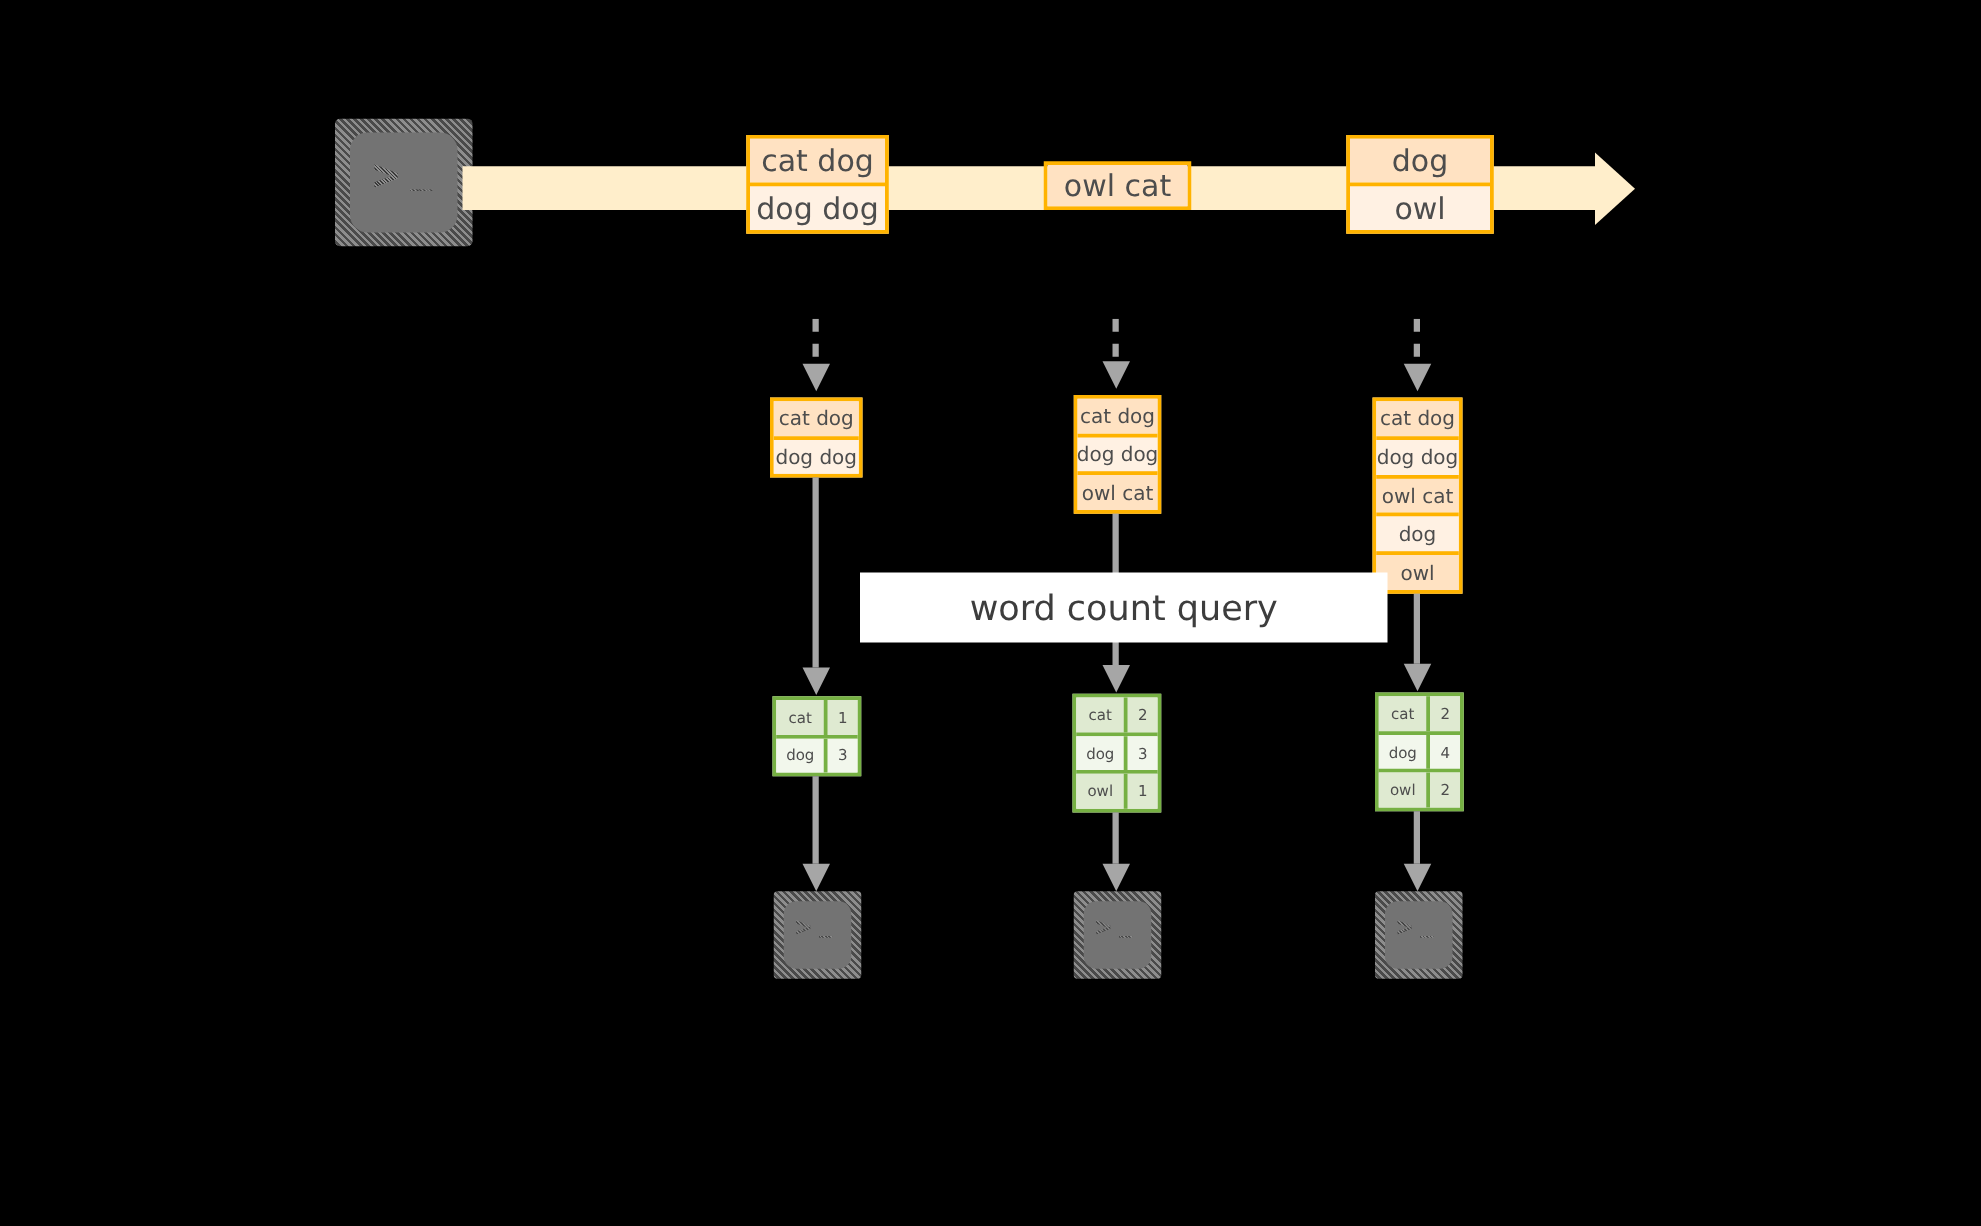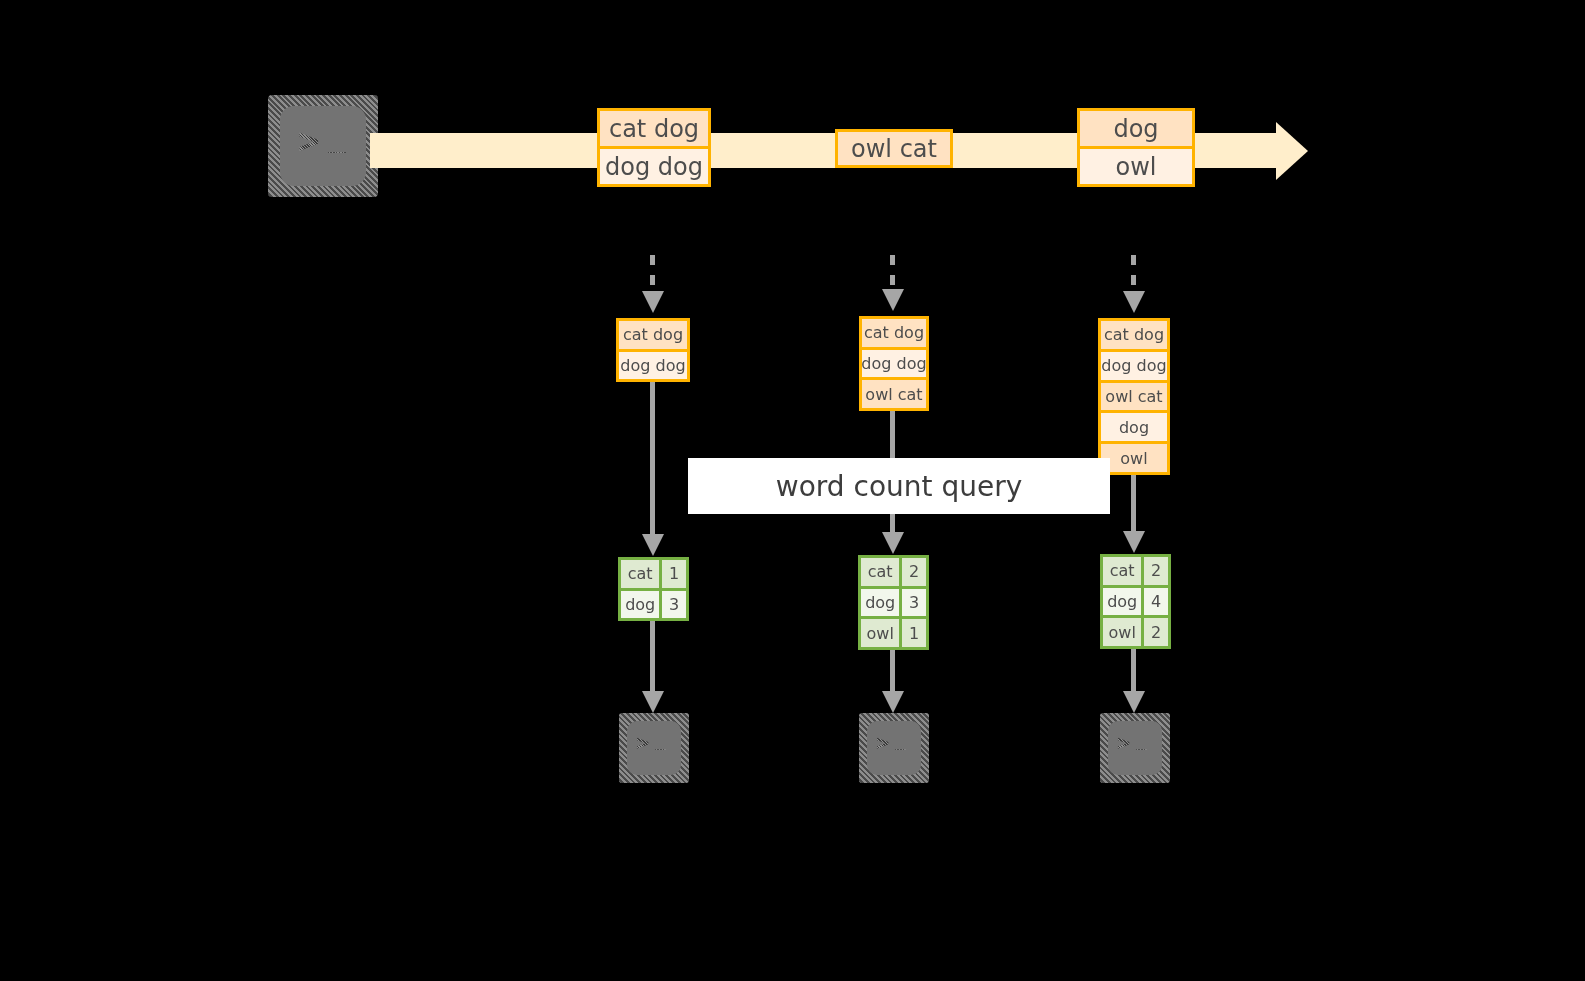--- a/index.html
+++ b/index.html
@@ -105,21 +105,21 @@
     box-sizing: border-box;
     flex: 1 1 auto;
     display: flex;
   }
   .gbox .grow + .grow { border-top: 3px solid #76b043; }
   .gbox .gc {
     box-sizing: border-box;
     display: flex;
     align-items: center;
     justify-content: center;
-    font-size: 16px;
+    font-size: 12px;
     color: #4d4d4d;
   }
   .gbox .gc.word { width: 44px; }
   .gbox .gc.num  { width: 30px; border-left: 3px solid #76b043; }
   .gbox .grow.dark  .gc { background: #dfead1; }
   .gbox .grow.light .gc { background: #f2f7ec; }
 
   
   .conn {
     position: absolute;

